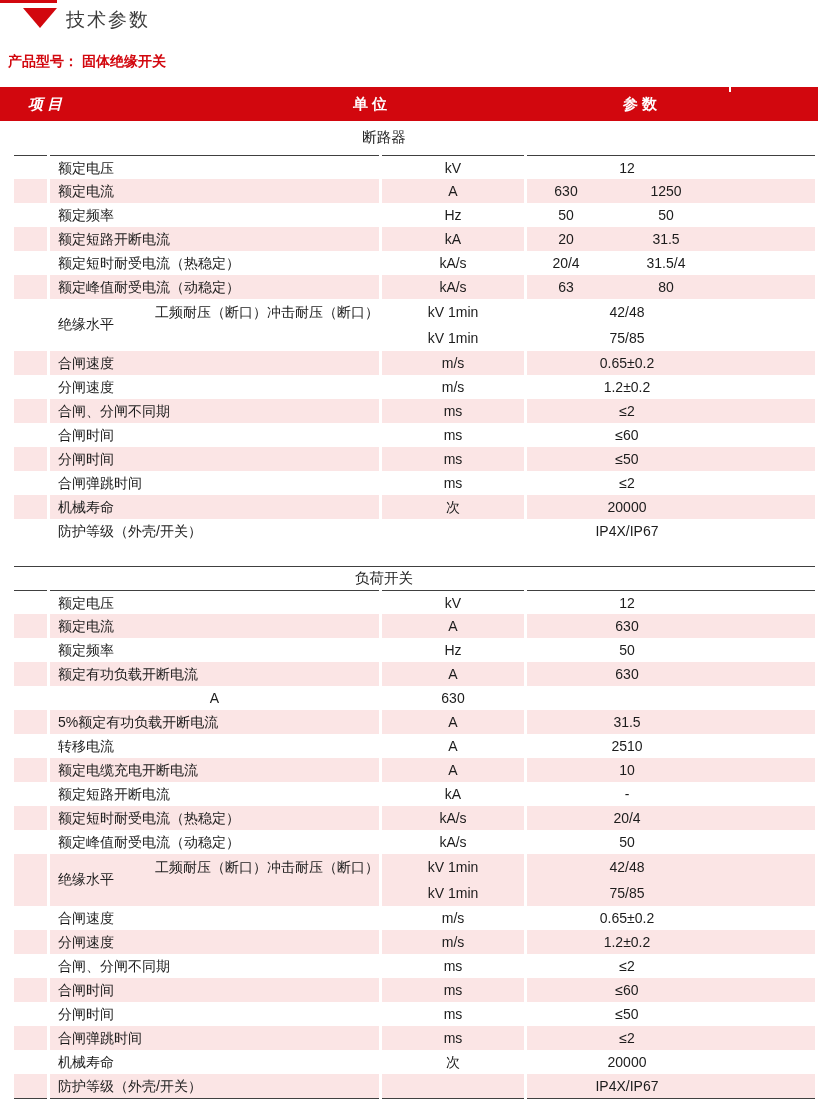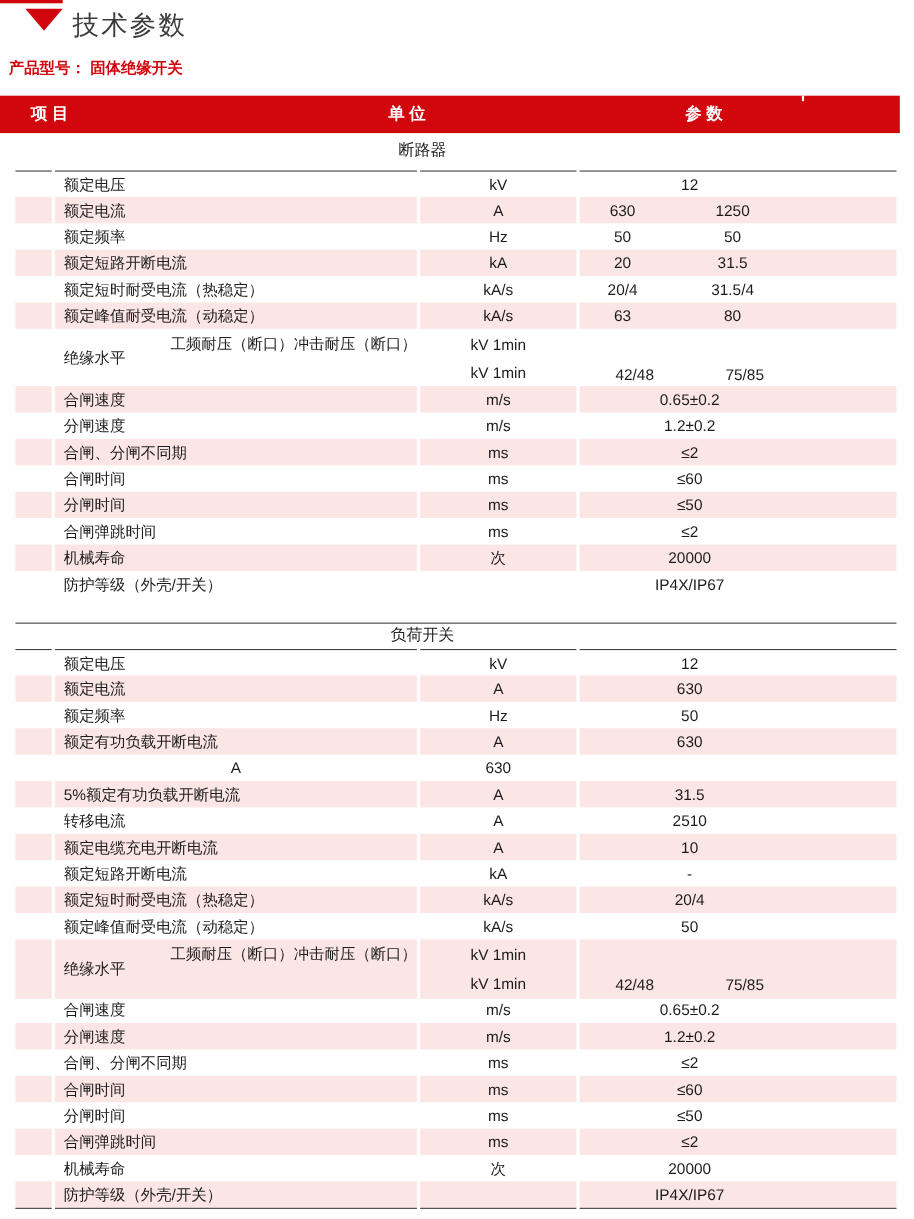--- a/index.html
+++ b/index.html
@@ -10,29 +10,29 @@
     color:#1c1c1c; overflow:hidden;
   }
   
   .topline { position:absolute; left:0; top:0; width:57px; height:3px; background:var(--red); }
   .tri {
     position:absolute; left:23px; top:8px; width:0; height:0;
     border-left:17px solid transparent; border-right:17px solid transparent;
     border-top:20px solid var(--red);
   }
   .pagetitle {
-    position:absolute; left:66px; top:7px; font-size:24px; color:#3c3c3c;
+    position:absolute; left:66px; top:7px; font-size:19px; color:#3c3c3c;
     letter-spacing:2px;
   }
   .product { position:absolute; left:8px; top:53px; font-size:14px; font-weight:bold; color:var(--red); }
   .product .pv-val { margin-left:4px; }
   
   .redbar { position:absolute; left:0; top:87px; width:818px; height:34px; background:var(--red); }
   .redbar span { position:absolute; top:0; line-height:34px; color:#ffffff; font-weight:bold; font-size:15px; white-space:nowrap; }
-  .rb-item { left:28px; }
+  .rb-item { left:28px;font-style:italic; }
   .rb-unit { left:370px; transform:translateX(-50%); }
   .rb-param { left:640px; transform:translateX(-50%); }
   .rb-notch { position:absolute; left:729px; bottom:0; width:2px; height:5px; background:#ffffff; }
   
   .tables { position:absolute; left:14px; top:121px; width:801px; }
   .sec-row { position:relative; height:34px; }
   .sec-row.second { height:24px; border-top:1.6px solid var(--line); }
   .sec-title {
     position:absolute; left:370px; transform:translateX(-50%);
     font-weight:normal; font-size:14.5px; color:#222;
@@ -55,21 +55,21 @@
   .pv.a { width:78px; }
   .pv.b { width:122px; }
   
   .lbl-d { display:flex; }
   .dmain { width:172px; padding-left:8px; display:flex; align-items:center; font-size:14px; white-space:nowrap; }
   .dsubs { display:flex; justify-content:center; }
   .dsubs div { line-height:26px; font-size:14px; white-space:nowrap; }
   .unit-d { display:flex; flex-direction:column; justify-content:center; }
   .unit-d div { line-height:26px; text-align:center; font-size:14px; }
   .param-d { display:flex; }
-  .param-d .pwrap { flex-direction:row; justify-content:center;margin-top:28px; }
+  .param-d .pwrap { flex-direction:column; justify-content:center; }
   .param-d .pv { line-height:26px; }
 </style>
 </head>
 <body>
 
 <div class="page">
   <div class="topline"></div>
   <div class="tri"></div>
   <div class="pagetitle">技术参数</div>
   <div class="product">

